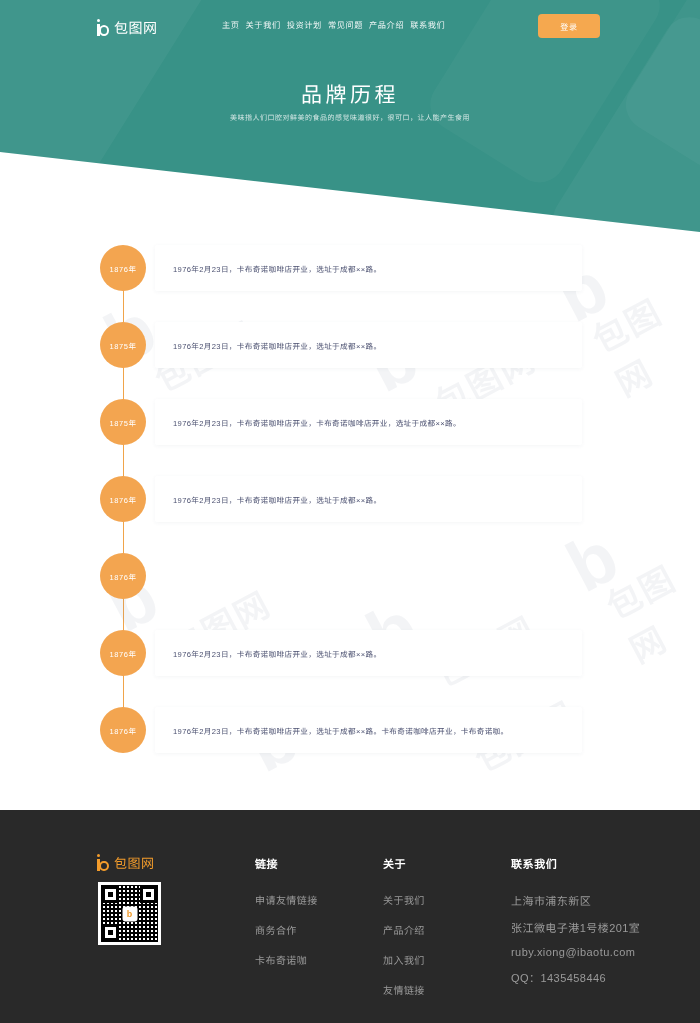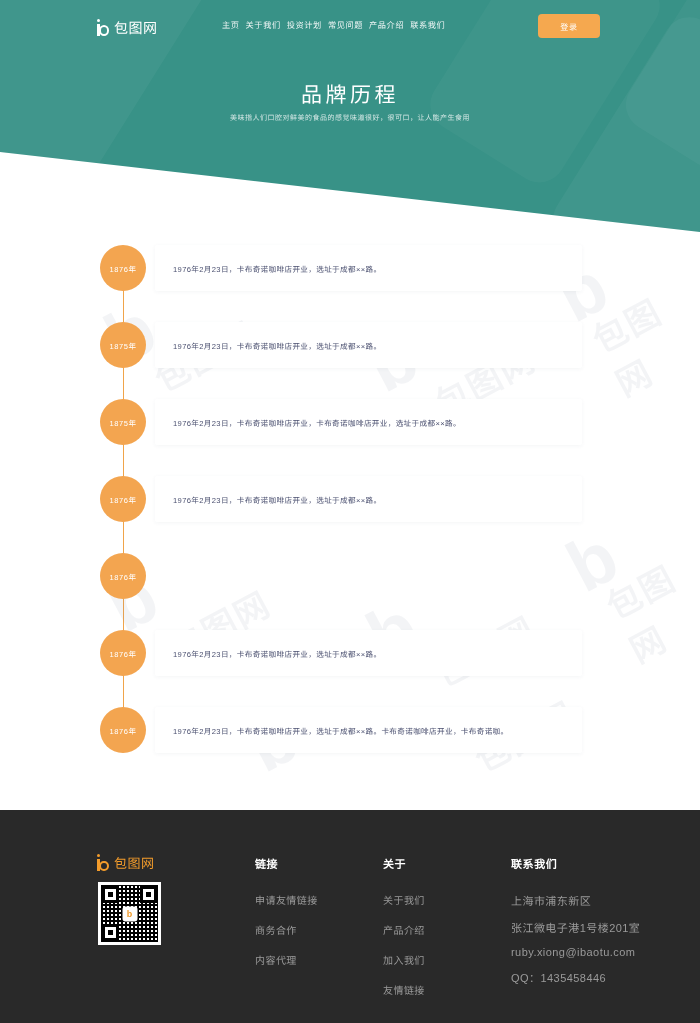--- a/index.html
+++ b/index.html
@@ -427,21 +427,21 @@
           <i></i>
         </div>
       <div class="qr-center">b</div>
     </div>
   </div>
 
   <div class="f-col c1">
     <div class="f-head">链接</div>
     <a href="#" class="f-link">申请友情链接</a>
     <a href="#" class="f-link">商务合作</a>
-    <a href="#" class="f-link">内容代理</a>
+    <a href="#" class="f-link">卡布奇诺咖</a>
   </div>
 
   <div class="f-col c2">
     <div class="f-head">关于</div>
     <a href="#" class="f-link">关于我们</a>
     <a href="#" class="f-link">产品介绍</a>
     <a href="#" class="f-link">加入我们</a>
     <a href="#" class="f-link">友情链接</a>
   </div>
 

